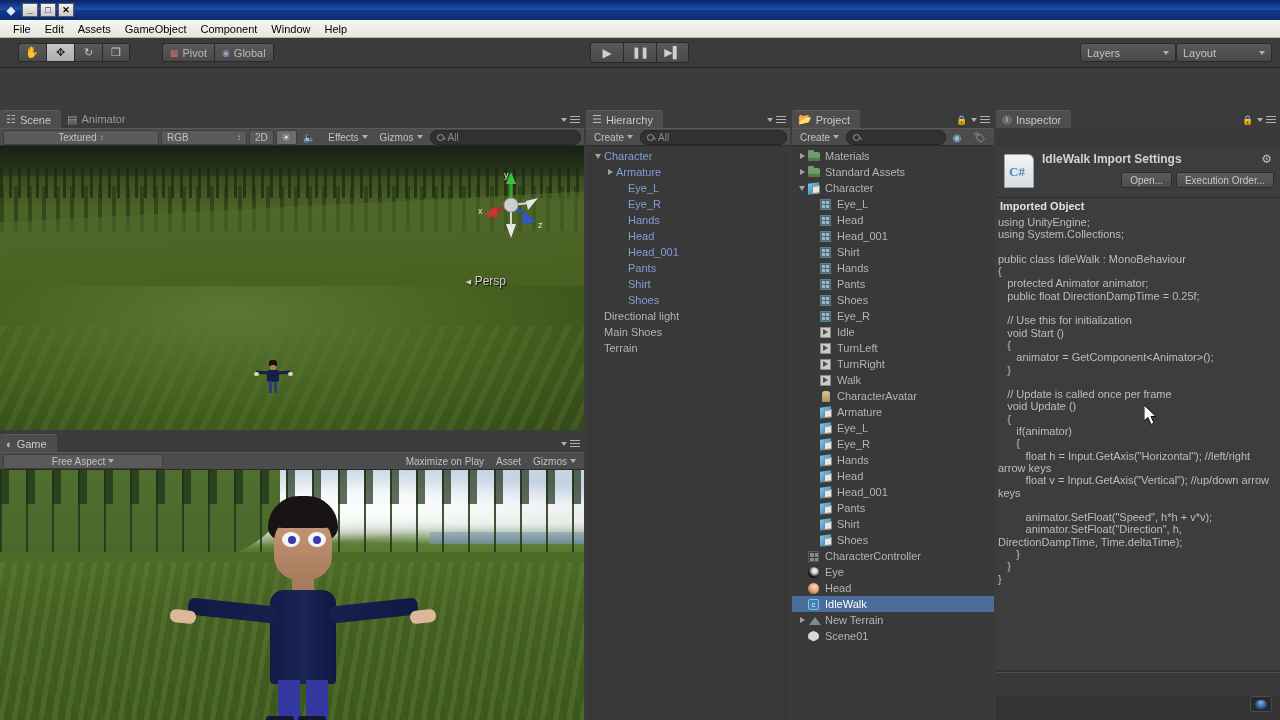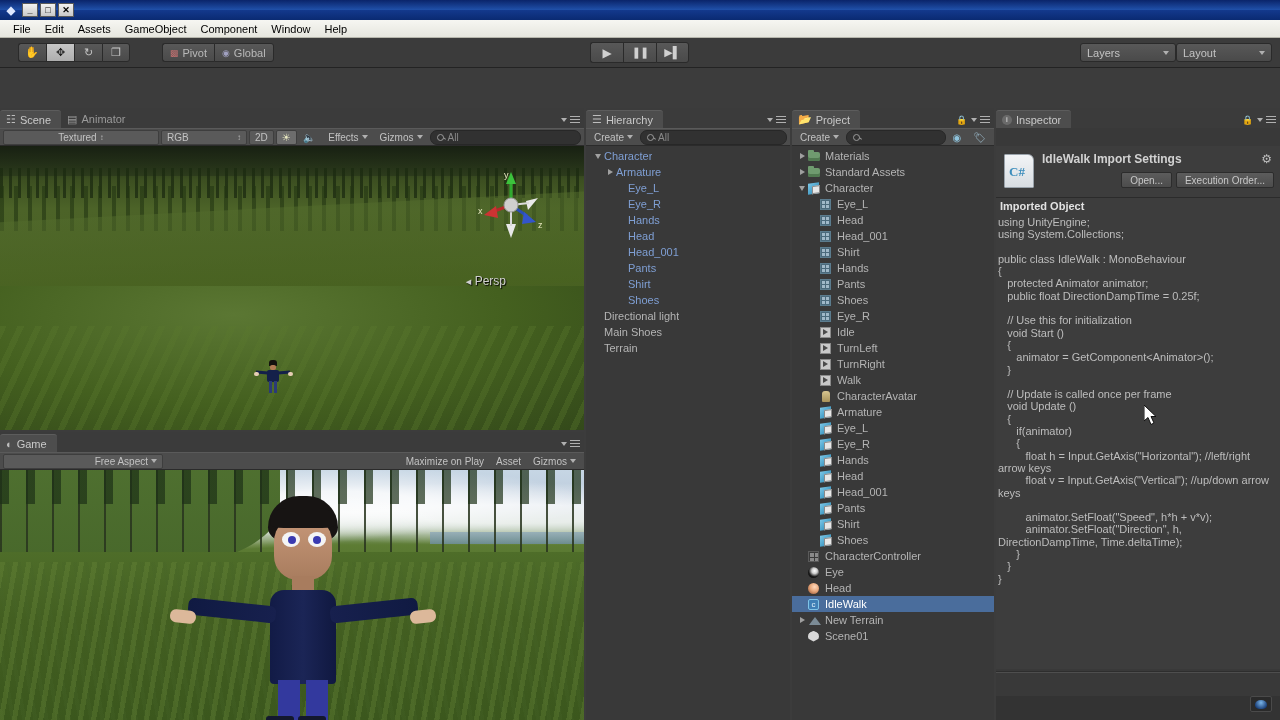--- a/index.html
+++ b/index.html
@@ -596,21 +596,21 @@
       <div class="tmenu">
         <span class="caret"></span>
         <span class="hamb">
             <i></i>
             <i></i>
             <i></i>
           </span>
       </div>
     </div>
     <div class="psubbar">
-      <div class="sbbtn" style="width:160px;justify-content:flex-end;">
+      <div class="sbbtn" style="width:160px;justify-content:center;">
         <span>Free Aspect</span>
         <span class="caret"></span>
       </div>
       <div style="flex:1"></div>
       <div class="sbbtn flat">
         <span>Maximize on Play</span>
       </div>
       <div class="sbbtn flat">
         <span>Asset</span>
       </div>

